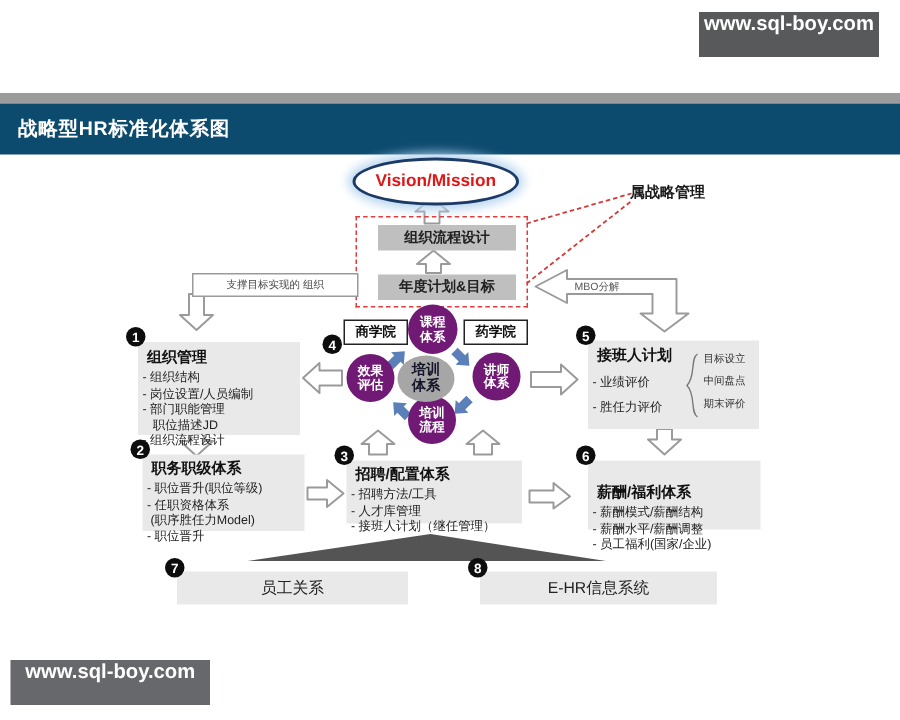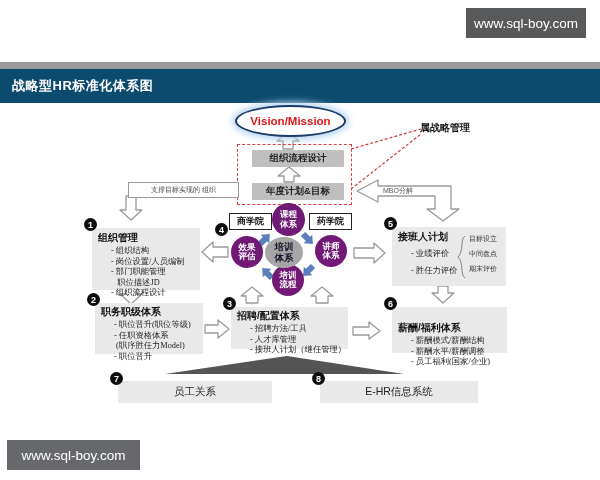--- a/index.html
+++ b/index.html
@@ -3,21 +3,21 @@
 <meta charset="utf-8">
 <style>
   html,body{margin:0;padding:0;background:#fff;}
   .canvas{position:relative;width:600px;height:480px;background:#ffffff;overflow:hidden;
           font-family:"Liberation Sans","DejaVu Sans",sans-serif;}
   .abs{position:absolute;}
   
   .gray-stripe{left:0;top:62px;width:600px;height:7px;background:#9b9b9b;}
   .orange-bar{left:0;top:69px;width:600px;height:34px;background:#0c4a6e;display:flex;align-items:center;}
   .orange-bar .title{color:#fff;font-weight:bold;font-size:13px;padding-left:12px;letter-spacing:.5px;}
-  .wm{background:#58595b;color:#fff;font-weight:normal;font-size:13.5px;display:flex;align-items:center;justify-content:center;}
+  .wm{background:#58595b;color:#fff;font-weight:bold;font-size:13.5px;display:flex;align-items:flex-start;justify-content:center;}
   .wm-top{left:466px;top:8px;width:120px;height:30px;}
   .wm-bottom{left:7px;top:440px;width:133px;height:30px;background:#66686b;}
   
   svg.layer{position:absolute;left:0;top:0;z-index:1;}
   .canvas > div{z-index:2;}
   
   .vision{left:235px;top:105px;width:107px;height:28px;border:2.5px solid #1b3a66;border-radius:50%;
           background:#fff;box-shadow:0 0 7px 3px #b5d4ef;display:flex;align-items:center;justify-content:center;
           color:#e01717;font-weight:bold;font-size:11.5px;}
   .dashed-rect{left:237px;top:144px;width:113px;height:59px;border:1.6px dashed #e23b3b;}
@@ -35,21 +35,21 @@
               display:flex;align-items:center;justify-content:center;text-align:center;
               font-weight:bold;font-size:9.5px;color:#15152a;line-height:10.5px;}
   .center-ell span{display:block;width:21px;}
   .school{width:41px;height:15px;background:#fff;border:1.5px solid #222;display:flex;align-items:center;
           justify-content:center;font-weight:bold;font-size:9px;color:#111;}
   
   .module{background:#e9e9e9;}
   .badge{position:absolute;left:-8px;top:-10px;width:13px;height:13px;border-radius:50%;background:#0d0d0d;
          color:#fff;font-size:9px;font-weight:bold;display:flex;align-items:center;justify-content:center;}
   .mod-title{font-weight:bold;font-size:10px;color:#111;padding:3px 0 1px 6px;}
-  .mod-item{font-size:8.3px;color:#222;line-height:10.6px;padding-left:19px;white-space:pre;font-family:Liberation Serif, serif;}
+  .mod-item{font-size:8.3px;color:#222;line-height:10.6px;padding-left:3px;white-space:pre;}
   .center-label{display:flex;align-items:center;justify-content:center;font-size:10.5px;color:#222;}
   .stage{position:absolute;font-size:7px;color:#333;}
 </style>
 </head>
 <body>
 
 <div class="canvas">
 
   <svg class="layer" width="600" height="480" viewBox="0 0 600 480">
     <g fill="#ffffff" stroke="#9a9a9a" stroke-width="1.3" stroke-linejoin="round">

